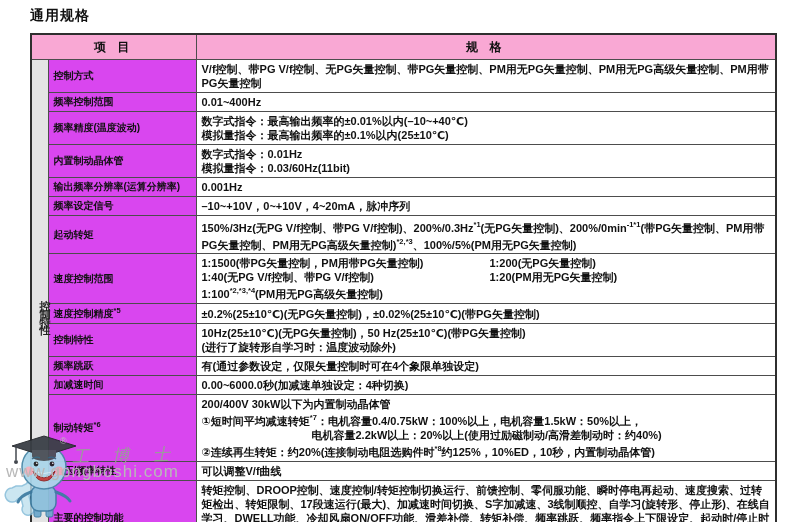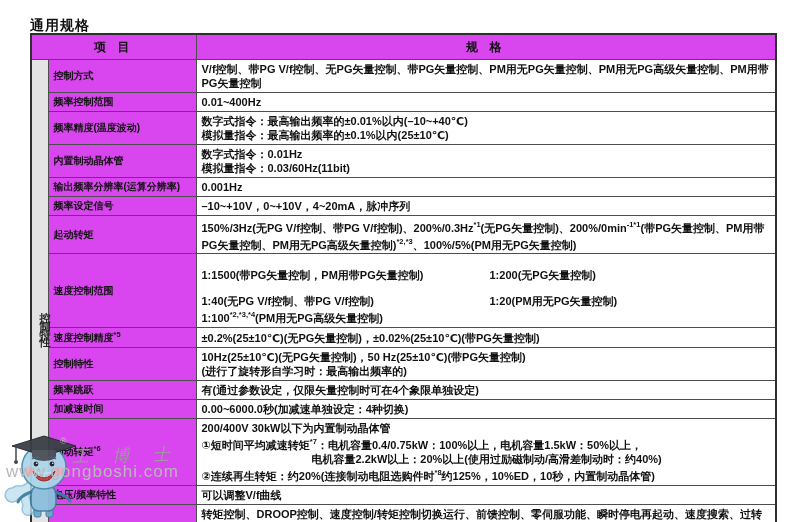--- a/index.html
+++ b/index.html
@@ -2,55 +2,55 @@
 <html><head>
 <meta charset="utf-8">
 <style>
   html,body{margin:0;padding:0;}
   body{
     width:800px;height:522px;overflow:hidden;background:#ffffff;
     font-family:"Liberation Sans","DejaVu Sans",sans-serif;
     color:#1a1a1a;position:relative;
   }
   .page-title{
-    position:absolute;left:30px;top:17px;
+    position:absolute;left:30px;top:7px;
     font-size:14px;font-weight:bold;color:#111;letter-spacing:1px;
   }
   table.spec{
     position:absolute;left:30px;top:33px;width:747px;
     border-collapse:collapse;table-layout:fixed;
     font-size:11px;font-weight:bold;
   }
   table.spec td,table.spec th{
     border:1px solid #4d4d4d;
     padding:2px 5px;vertical-align:middle;
   }
   table.spec{border:2px solid #2f2f2f;}
   thead th{
-    background:#d946ef;height:20px;
+    background:#f9a8d4;height:20px;
     font-size:12px;font-weight:bold;text-align:center;
     letter-spacing:4px;color:#111;
     border-bottom:1px solid #2f2f2f;
   }
   td.group-cell{
     background:#e4e4e4;text-align:center;vertical-align:middle;
     padding:0;
   }
   .vtext{
     writing-mode:vertical-rl;text-orientation:upright;
     letter-spacing:8px;font-size:11px;font-weight:bold;color:#222;
     margin:0 auto;
   }
   td.label-cell{
     background:#d946ef;font-size:10px;font-weight:bold;
     white-space:nowrap;color:#111;
   }
   td.spec-cell{background:#ffffff;color:#111;}
   .line{line-height:14px;}
-  .col-l{display:inline-block;min-width:288px;margin-top:12px;}
+  .col-l{display:inline-block;min-width:288px;}
   sup{font-size:7.5px;font-weight:bold;}
   
   .wm-mascot{position:absolute;left:4px;top:434px;width:80px;height:86px;opacity:.95;}
   .wm-brand{
     position:absolute;left:72px;top:444px;width:110px;
     font-family:"DejaVu Serif","Liberation Serif",serif;
     font-style:italic;font-size:17px;color:#9b9b9b;
     letter-spacing:9px;transform:rotate(-1.5deg);
   }
   .wm-reg{
@@ -138,21 +138,21 @@
     <tr>
       <td class="label-cell">速度控制精度<sup>*5</sup></td>
       <td class="spec-cell">
           <div class="line">±0.2%(25±10℃)(无PG矢量控制)，±0.02%(25±10℃)(带PG矢量控制)</div>
         </td>
     </tr>
     <tr>
       <td class="label-cell">控制特性</td>
       <td class="spec-cell">
           <div class="line">10Hz(25±10℃)(无PG矢量控制)，50 Hz(25±10℃)(带PG矢量控制)</div>
-          <div class="line">(进行了旋转形自学习时：最高输出频率的)</div>
+          <div class="line">(进行了旋转形自学习时：温度波动除外)</div>
         </td>
     </tr>
     <tr>
       <td class="label-cell">频率跳跃</td>
       <td class="spec-cell">
           <div class="line">有(通过参数设定，仅限矢量控制时可在4个象限单独设定)</div>
         </td>
     </tr>
     <tr>
       <td class="label-cell">加减速时间</td>

